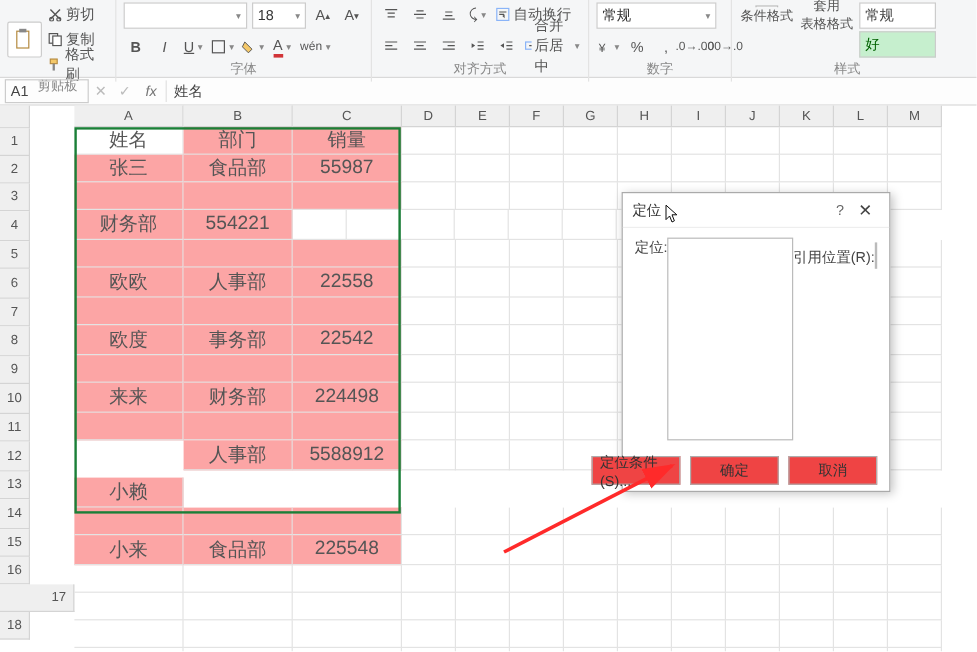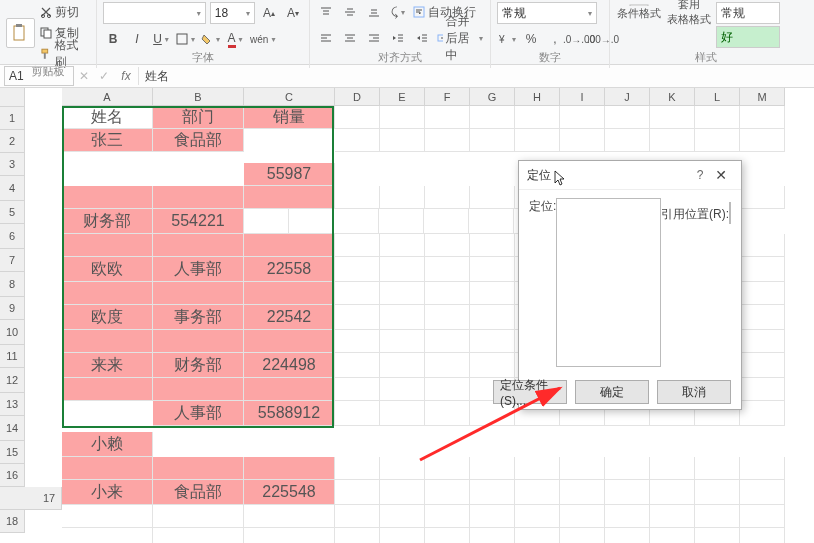--- a/index.html
+++ b/index.html
@@ -41,21 +41,21 @@
   .dialog{position:absolute;left:518px;top:160px;width:222px;height:248px;background:#fff;border:1px solid #aaa;box-shadow:2px 2px 8px rgba(0,0,0,0.25);display:flex;flex-direction:column;}
   .dtitle{height:28px;display:flex;align-items:center;padding:0 8px;font-size:12px;color:#333;border-bottom:1px solid #eee;}
   .dtitle .sp{flex:1;}
   .dhelp{width:18px;text-align:center;color:#666;cursor:default;}
   .dclose{width:24px;text-align:center;font-size:14px;color:#444;cursor:default;}
   .dbody{flex:1;padding:8px 10px;display:flex;flex-direction:row;}
   .lbl{font-size:12px;color:#444;margin-bottom:3px;}
   .listbox{flex:1;border:1px solid #bbb;background:#fff;}
   .refinput{height:20px;border:1px solid #bbb;background:#fff;margin-top:4px;}
   .dbtns{height:34px;display:flex;align-items:center;justify-content:flex-end;gap:8px;padding:0 10px;}
-  .btn{height:22px;min-width:60px;border:1px solid #adadad;background:#e5e5e5;font-size:12px;color:#333;display:flex;align-items:center;justify-content:center;padding:0 6px;cursor:default;}
+  .btn{height:22px;min-width:60px;border:1px solid #adadad;background:#ef4444;font-size:12px;color:#333;display:flex;align-items:center;justify-content:center;padding:0 6px;cursor:default;}
   
   .arrow{position:absolute;pointer-events:none;}
 </style>
 </head>
 <body>
 
 <div class="app">
 
   <div class="ribbon">
 
@@ -349,21 +349,21 @@
             <div class="cell" style="width: 44px; height: 22px;"></div>
             <div class="cell" style="width: 44px; height: 22px;"></div>
             <div class="cell" style="width: 44px; height: 22px;"></div>
             <div class="cell" style="width: 44px; height: 22px;"></div>
             <div class="cell" style="width: 44px; height: 22px;"></div>
             <div class="cell" style="width: 44px; height: 22px;"></div>
           </div>
           <div class="row">
             <div class="cell sel-range" style="width: 90px; height: 22px;">张三</div>
             <div class="cell sel-range" style="width: 90px; height: 22px;">食品部</div>
-            <div class="cell sel-range" style="width: 90px; height: 22px; margin-top: 34px;">55987</div>
+            <div class="cell sel-range" style="width: 90px; height: 22px;">55987</div>
             <div class="cell" style="width: 44px; height: 22px;"></div>
             <div class="cell" style="width: 44px; height: 22px;"></div>
             <div class="cell" style="width: 44px; height: 22px;"></div>
             <div class="cell" style="width: 44px; height: 22px;"></div>
             <div class="cell" style="width: 44px; height: 22px;"></div>
             <div class="cell" style="width: 44px; height: 22px;"></div>
             <div class="cell" style="width: 44px; height: 22px;"></div>
             <div class="cell" style="width: 44px; height: 22px;"></div>
             <div class="cell" style="width: 44px; height: 22px;"></div>
             <div class="cell" style="width: 44px; height: 22px;"></div>

